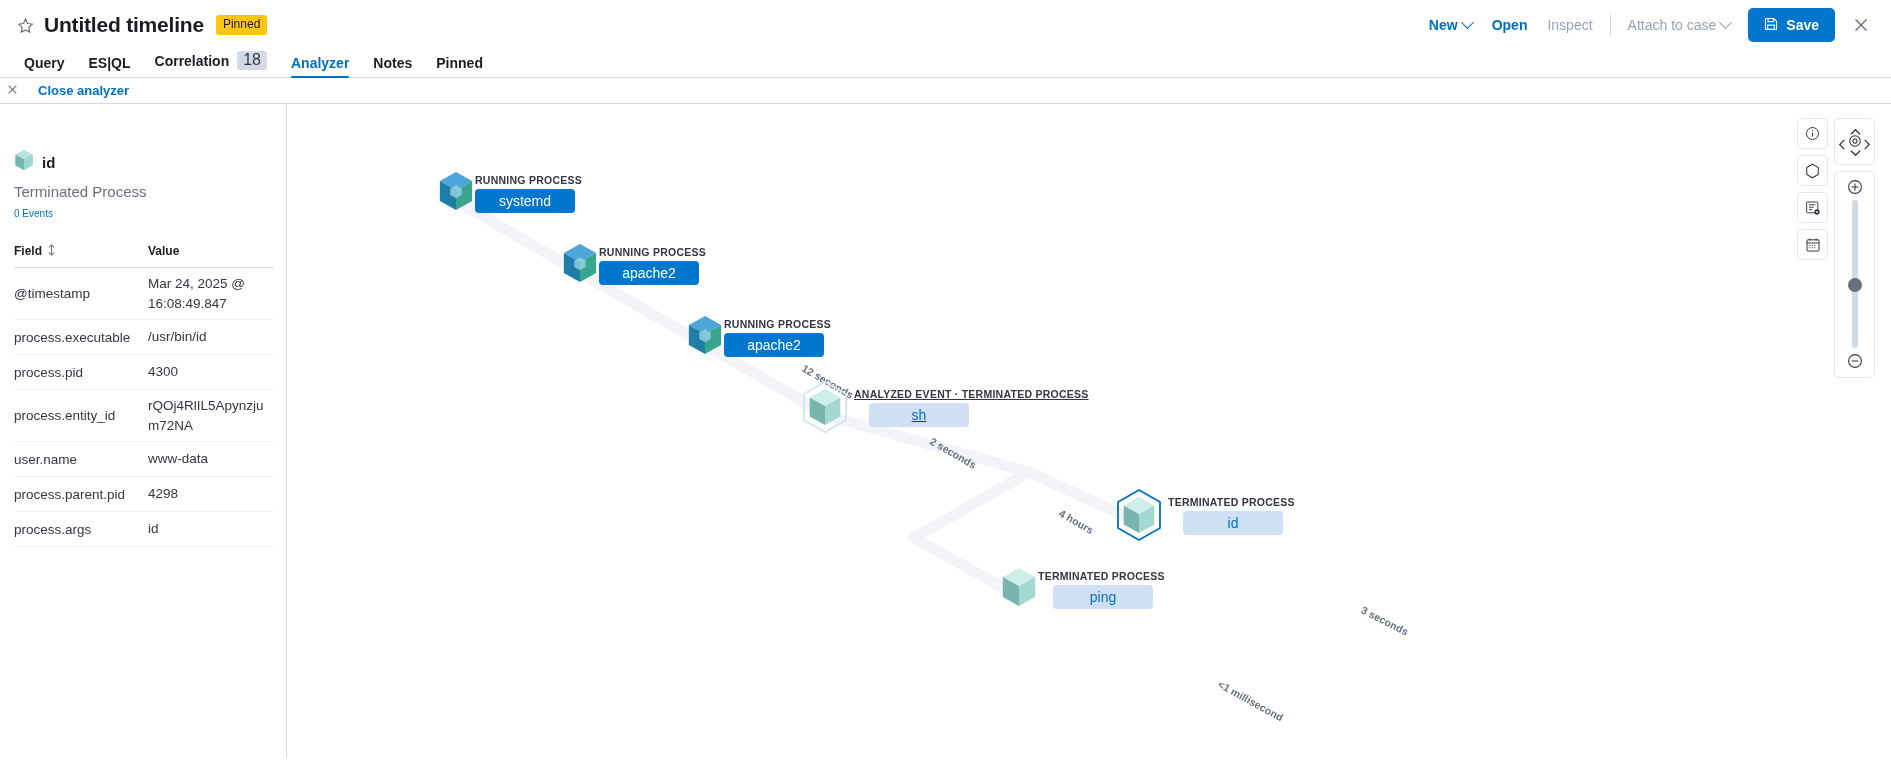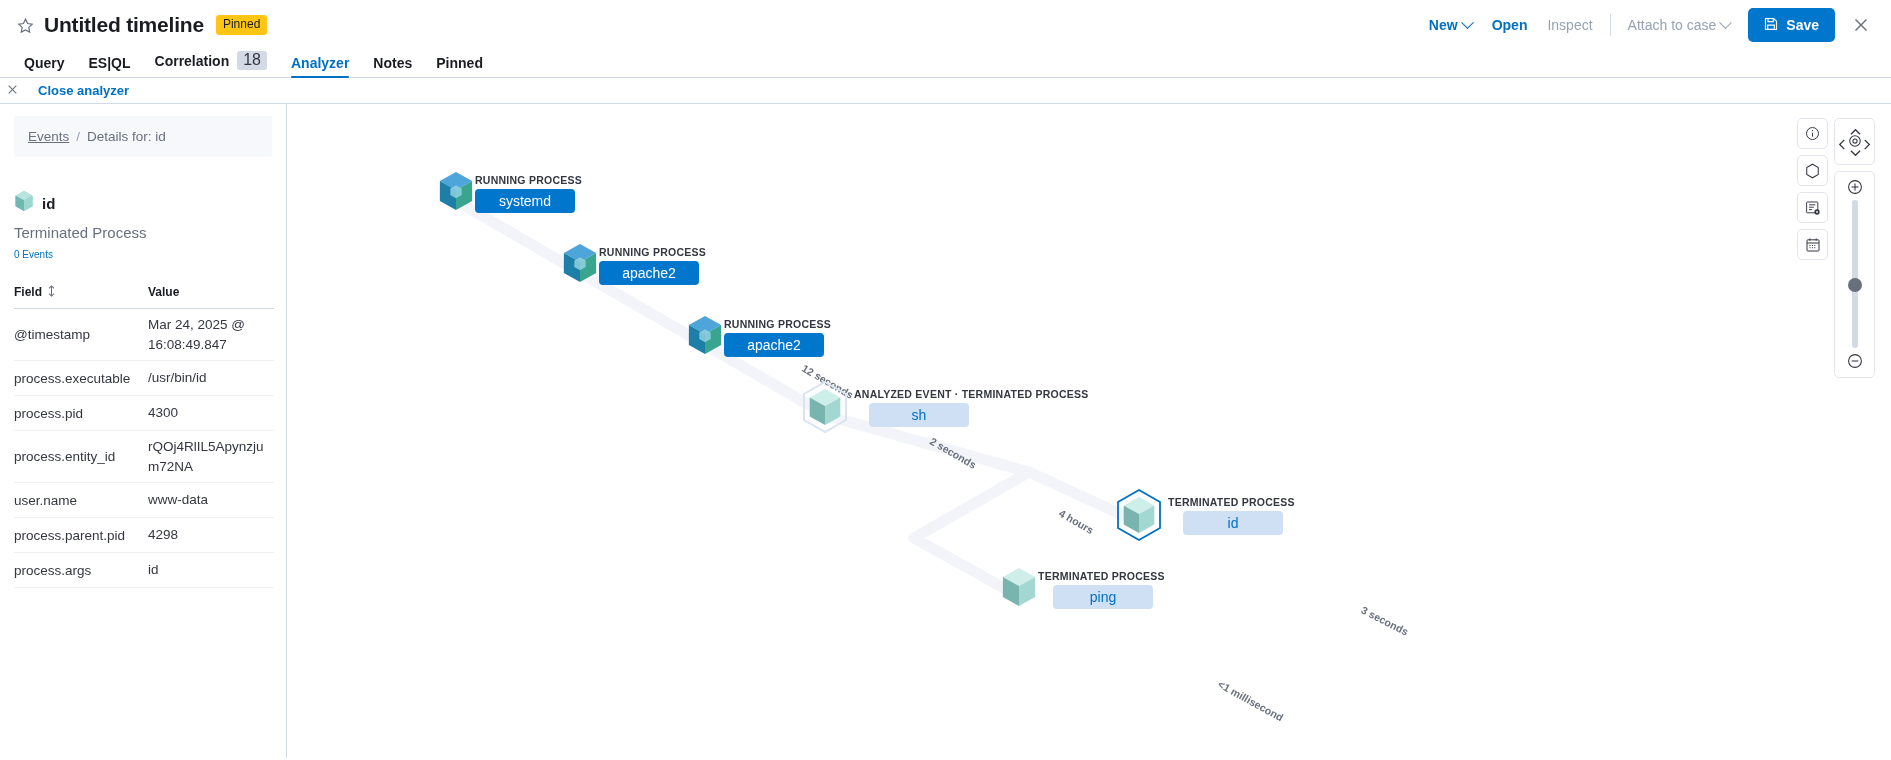--- a/index.html
+++ b/index.html
@@ -275,25 +275,20 @@
         <line x1="13.5" y1="2.5" x2="2.5" y2="13.5"></line>
     </svg>
   </span>
   <span class="lbl">Close analyzer</span>
 </div>
 
 <div class="body-wrap">
 
   <div class="sidebar">
 
-    <div class="breadcrumb-box">
-      <span class="crumb-link">Events</span>
-      <span class="crumb-sep">/</span>
-      <span>Details for: id</span>
-    </div>
 
     <div class="node-heading">
       <span>
         <svg width="20" height="22" viewBox="0 0 40 44">
           <polygon points="20,2 37,11.5 37,32.5 20,42 3,32.5 3,11.5" fill="#7fcac1"></polygon>
           <polygon points="20,2 37,11.5 20,21 3,11.5" fill="#b9e3df"></polygon>
           <polygon points="3,11.5 20,21 20,42 3,32.5" fill="#6fb9b2"></polygon>
           <polygon points="20,21 37,11.5 37,32.5 20,42" fill="#9ed7d0"></polygon>
         </svg>
       </span>
@@ -405,21 +400,21 @@
           <polygon points="20,21 37,11.5 37,32.5 20,42" fill="#3aa58f"></polygon>
           <polygon points="20,16 26,19.4 26,26.2 20,29.6 14,26.2 14,19.4" fill="#8fd0e0" opacity="0.85"></polygon>
         </svg>
       </div>
       <div class="nlabels">
         <div class="ntype">RUNNING PROCESS</div>
         <div class="npill running">apache2</div>
       </div>
     </div>
 
-    <div class="gnode" style="left:513px; top:276px;">
+    <div class="gnode" style="left:513px; top:276px;text-decoration:underline;">
       <div class="cube" style="width:50px;height:54px;position:relative;">
         <svg class="ring" width="50" height="54" viewBox="0 0 50 54">
           <polygon points="25,2 46,14 46,40 25,52 4,40 4,14" fill="none" stroke="#d8e5f0" stroke-width="2"></polygon>
         </svg>
         <svg width="36" height="40" viewBox="0 0 40 44" style="position:absolute;left:7px;top:7px;">
           <polygon points="20,2 37,11.5 20,21 3,11.5" fill="#ceeeea"></polygon>
           <polygon points="3,11.5 20,21 20,42 3,32.5" fill="#79b5ae"></polygon>
           <polygon points="20,21 37,11.5 37,32.5 20,42" fill="#a3d8d2"></polygon>
         </svg>
       </div>

